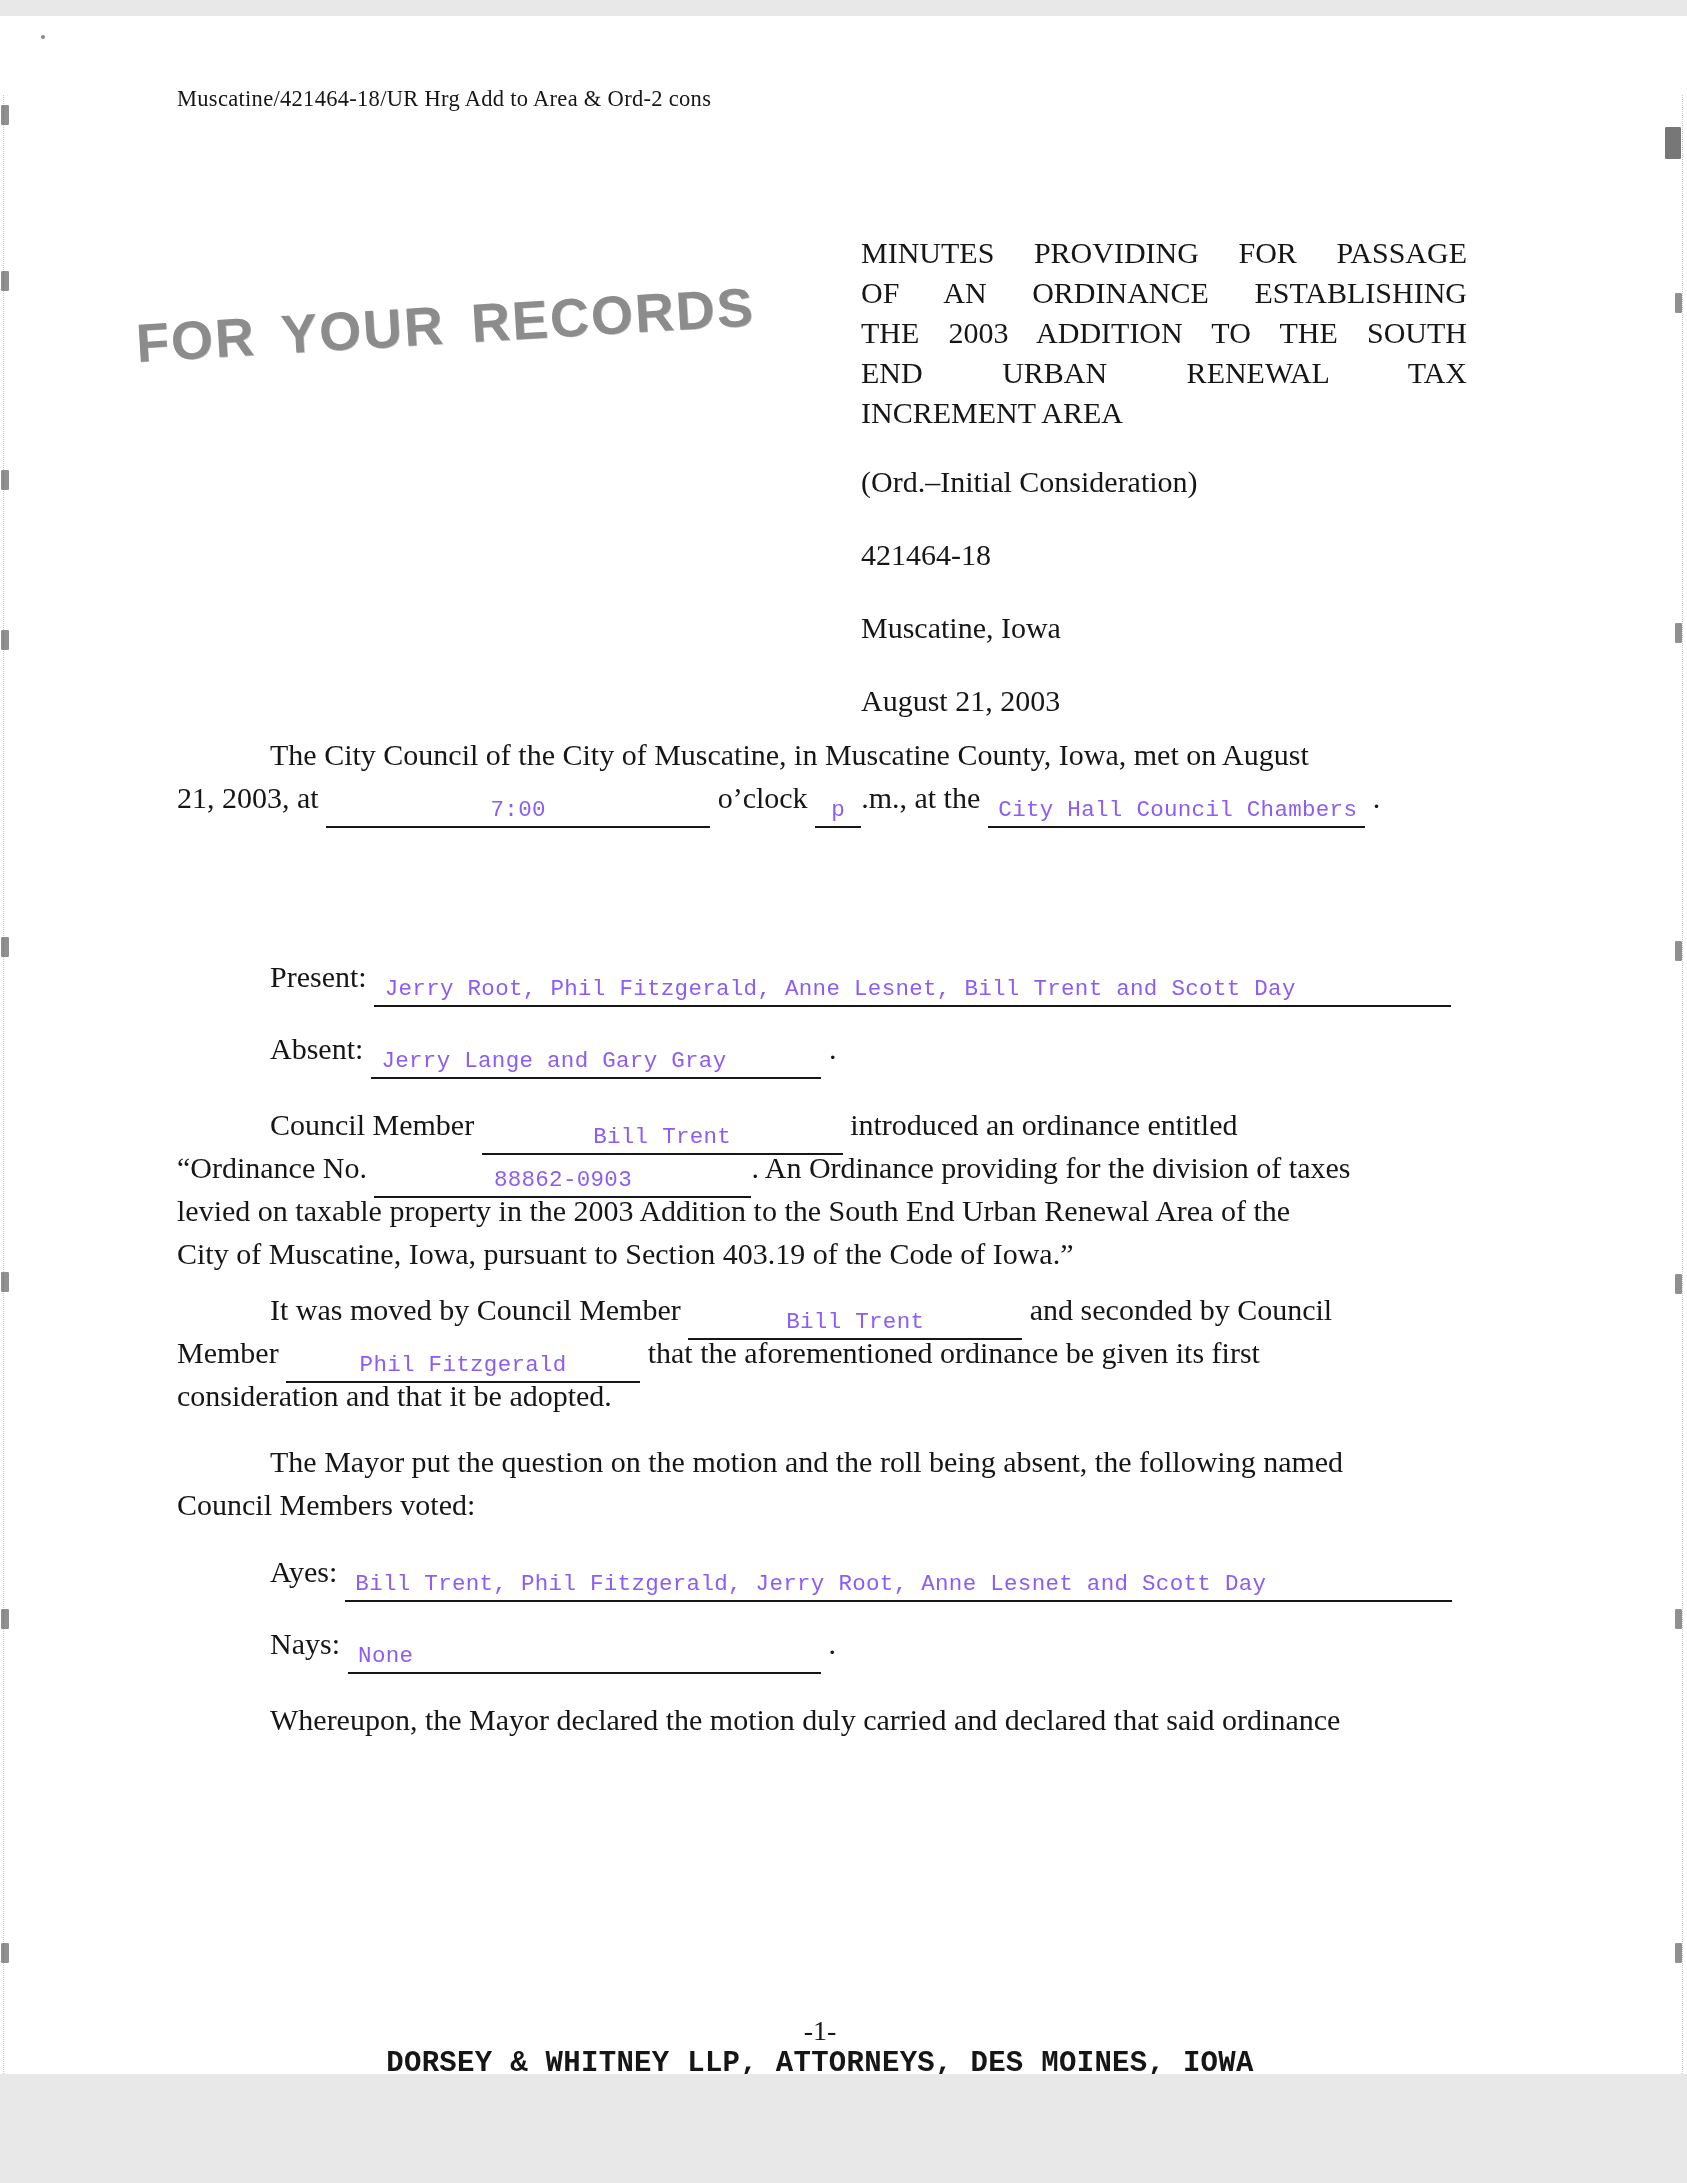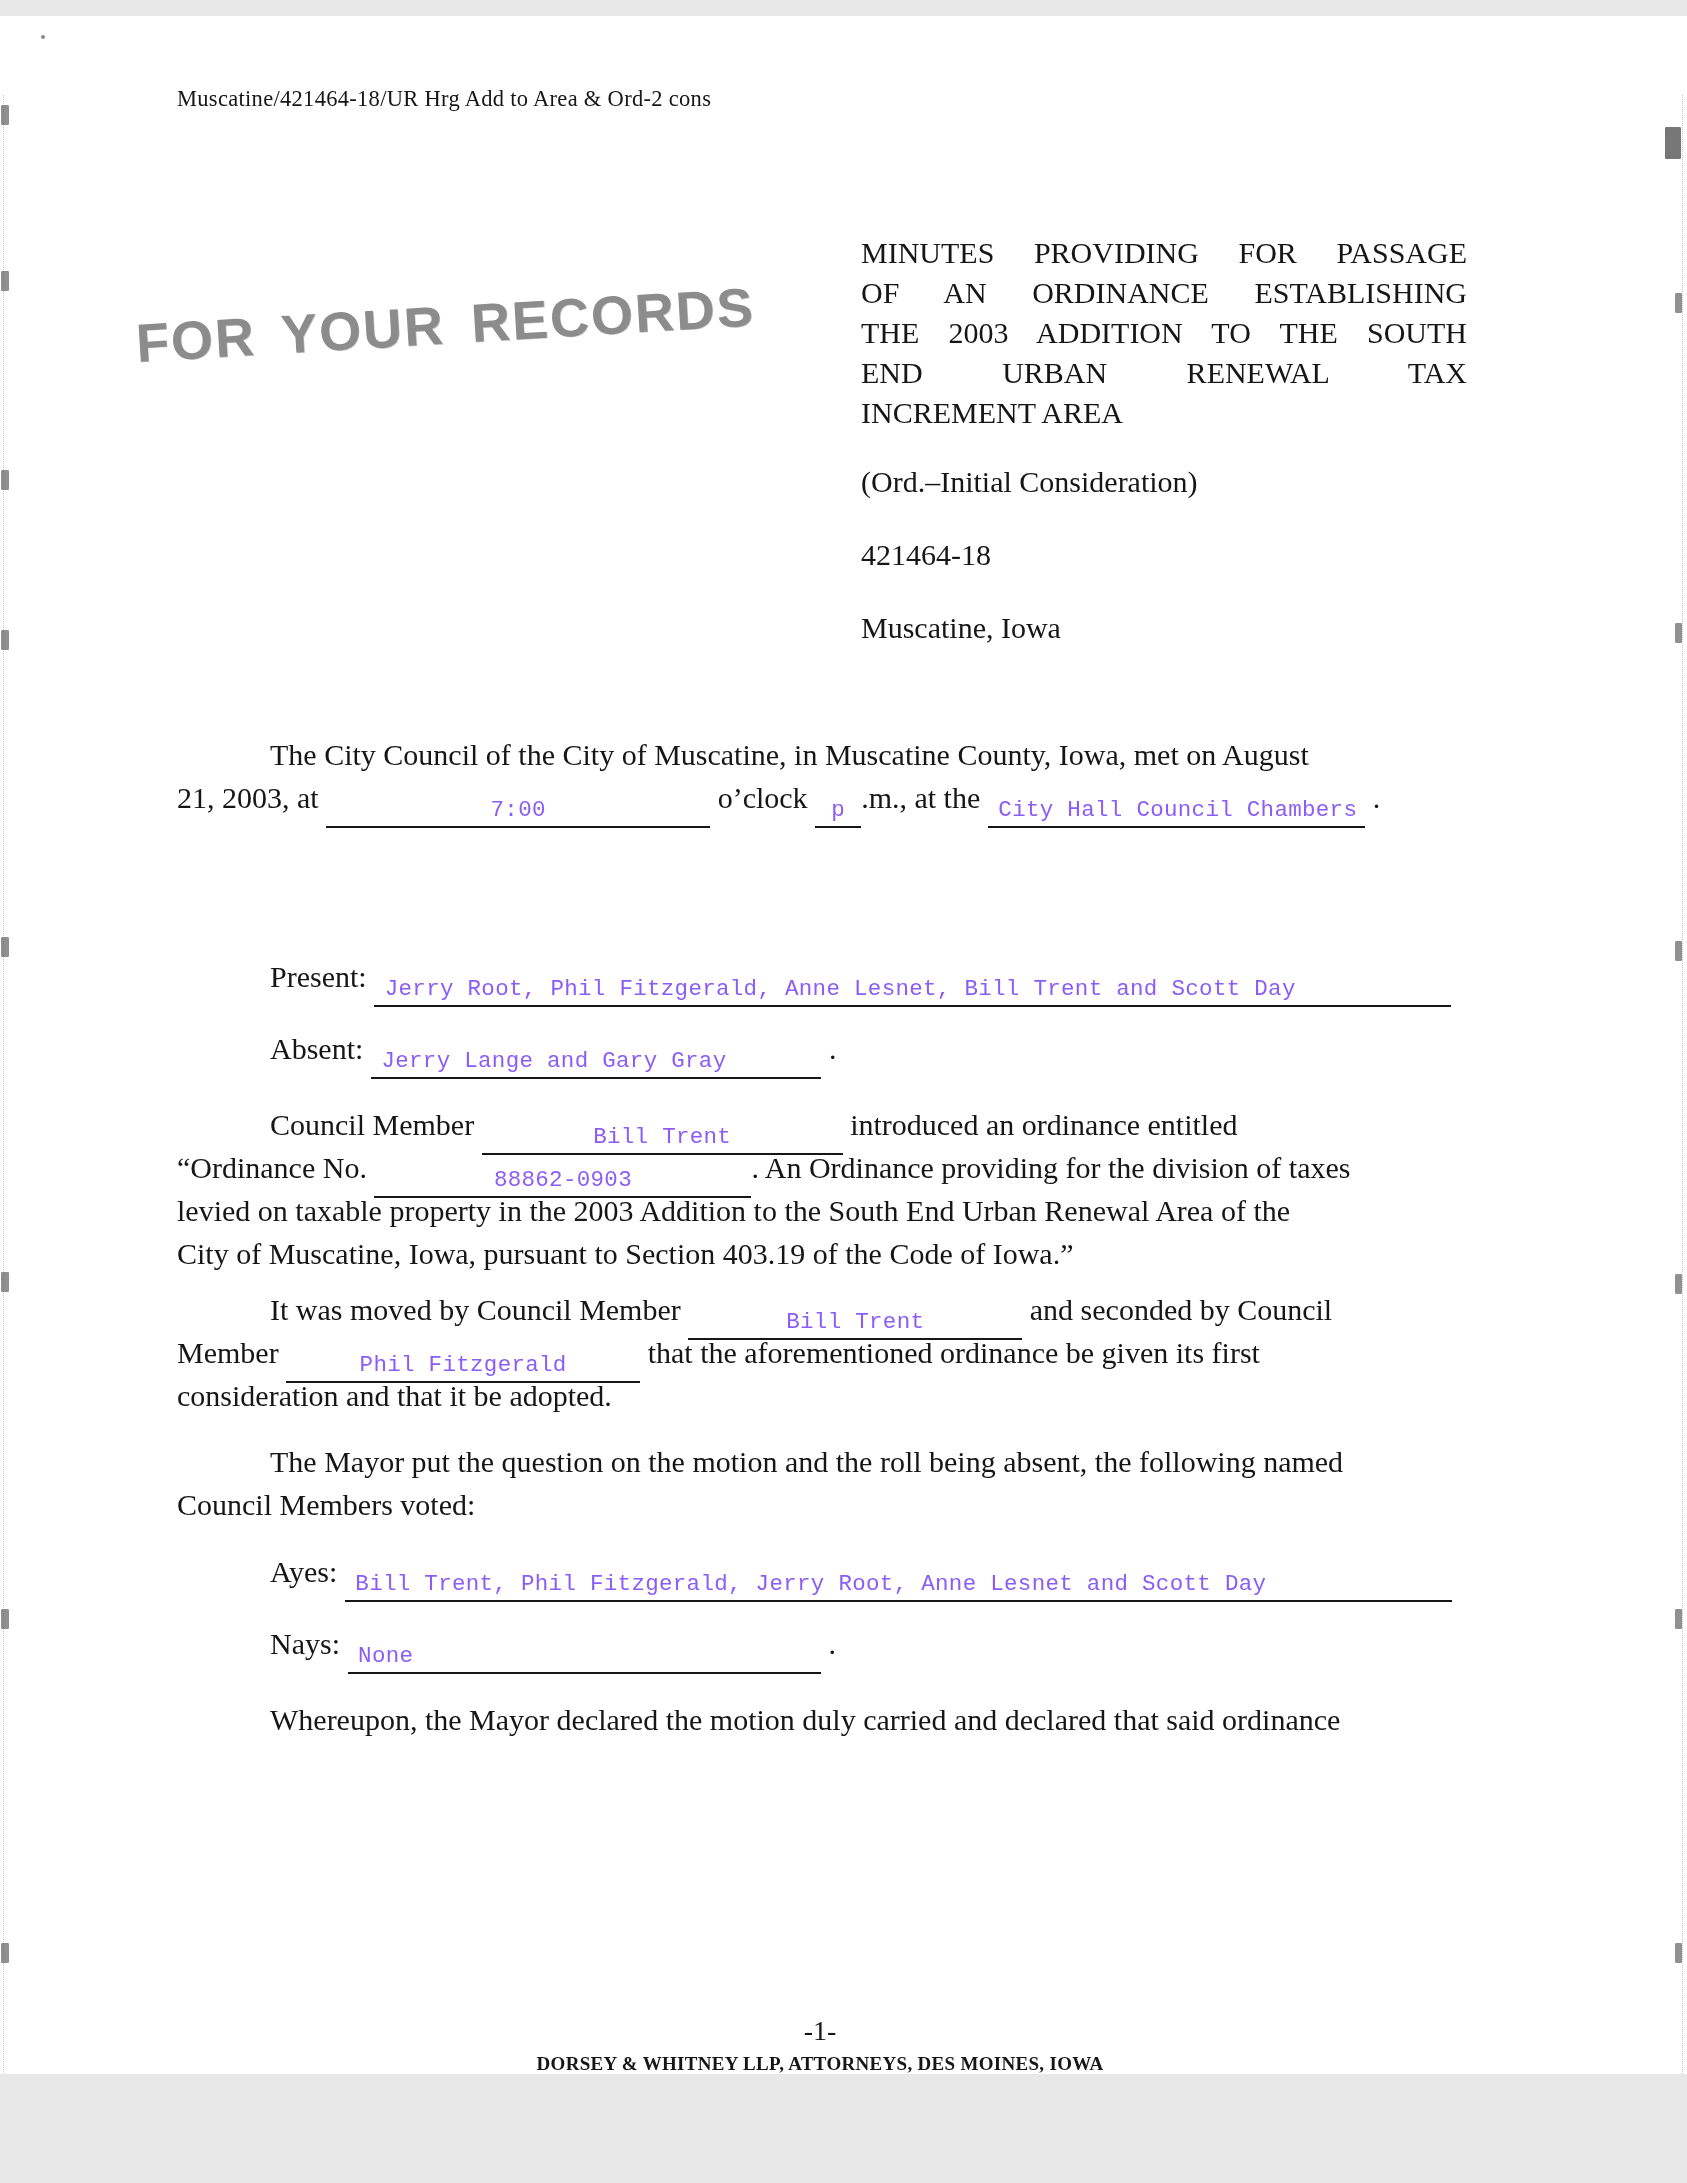--- a/index.html
+++ b/index.html
@@ -74,21 +74,21 @@
   }
   .w-time{width:384px} .w-mer{width:46px} .w-loc{width:367px}
   .w-present{width:1066px} .w-absent{width:440px}
   .w-intro{width:361px} .w-ord{width:377px}
   .w-mover{width:334px} .w-second{width:354px}
   .w-ayes{width:1097px} .w-nays{width:463px}
 
   
   .footer { position:absolute; left:177px; top:1999px; width:1286px; text-align:center; }
   .footer-num { font-size:28px; line-height:32px; }
-  .footer-firm { font-size:19px; font-weight:700; line-height:34px; letter-spacing:0.3px; }
+  .footer-firm { font-size:29px; font-weight:700; line-height:34px; letter-spacing:0.3px;font-family:Liberation Mono, monospace; }
 </style>
 </head>
 <body>
 
 <div class="page">
 
   <div class="edge-line-left"></div>
   <div class="edge-line-right"></div>
   <div class="speck" style="left:41px; top:18.5px;"></div>
   <div class="smudge" style="left:1.3px; top:89px;"></div>
@@ -115,20 +115,21 @@
 
   <div class="caption">
     <div class="caption-title-line">MINUTES PROVIDING FOR PASSAGE</div>
     <div class="caption-title-line">OF AN ORDINANCE ESTABLISHING</div>
     <div class="caption-title-line">THE 2003 ADDITION TO THE SOUTH</div>
     <div class="caption-title-line">END URBAN RENEWAL TAX</div>
     <div class="caption-title-line last">INCREMENT AREA</div>
     <div class="caption-item first">(Ord.–Initial Consideration)</div>
     <div class="caption-item">421464-18</div>
     <div class="caption-item">Muscatine, Iowa</div>
+    <div class="caption-item">August 21, 2003</div>
   </div>
 
   <div class="block" style="top:717px;">
     <div class="line indent">The City Council of the City of Muscatine, in Muscatine County, Iowa, met on August</div>
     <div class="line">
       <span>21, 2003, at</span>
       <span class="blank w-time"><span class="mono">7:00</span></span>
       <span>o’clock</span>
       <span class="blank w-mer"><span class="mono">p</span></span><span>.m., at the</span>
       <span class="blank w-loc left"><span class="mono">City Hall Council Chambers</span></span>

